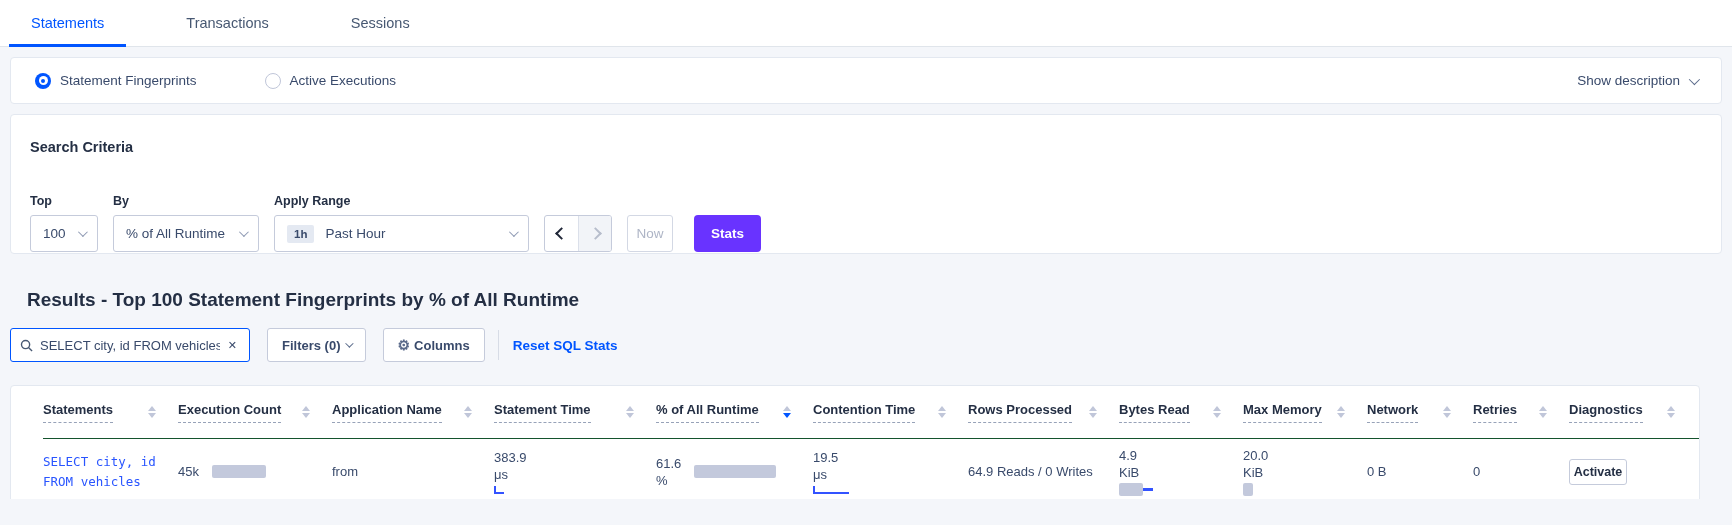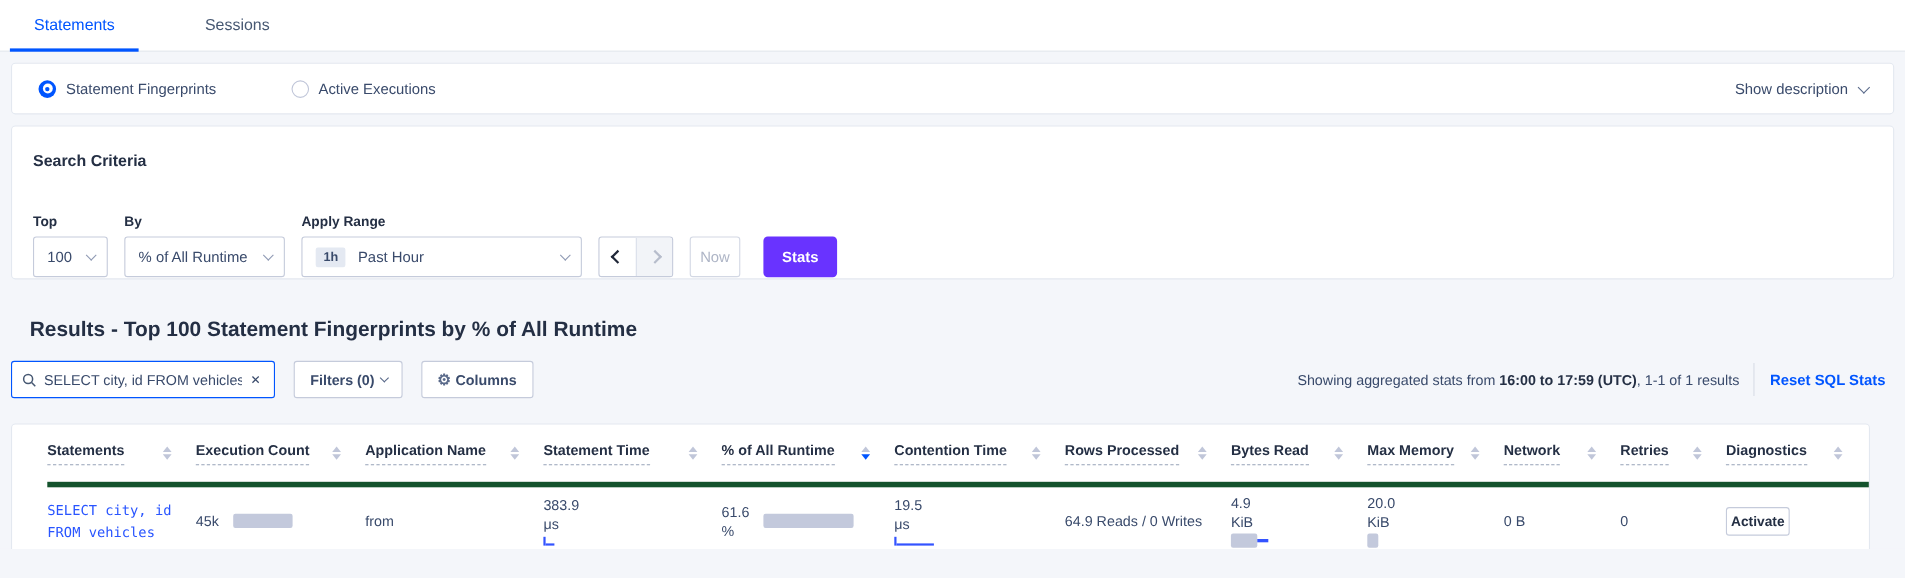--- a/index.html
+++ b/index.html
@@ -69,40 +69,41 @@
   
   .table-card { top:385px; left:10px; width:1690px; height:133px; padding-left:32px; overflow:hidden; }
   .thead { display:flex; height:52px; align-items:center; }
   .th { display:flex; align-items:center; font-size:13px; font-weight:bold; color:#242f44; }
   .th-label { border-bottom:1.5px dashed #97a2b8; padding-bottom:5px; white-space:nowrap; }
   .sort { display:flex; flex-direction:column; gap:2.5px; margin-left:auto; margin-right:22px; cursor:pointer; }
   .tri-up { width:0; height:0; border-left:4px solid transparent; border-right:4px solid transparent; border-bottom:5px solid #c0c6d9; }
   .tri-down { width:0; height:0; border-left:4px solid transparent; border-right:4px solid transparent; border-top:5px solid #c0c6d9; }
   .sort.active .tri-down { border-top-color:#0055ff; }
 
-  .trow { display:flex; border-top:5px solid #14532d; border-bottom:1px solid #e7ebf1; height:67px; }
+  .trow { display:flex; border-top:1px solid #14532d; border-bottom:1px solid #e7ebf1; height:67px; }
   .td { display:flex; flex-direction:column; justify-content:center; font-size:13px; color:#394a6b; }
   .c0{width:135px}.c1{width:154px}.c2{width:162px}.c3{width:162px}.c4{width:157px}.c5{width:155px}.c6{width:151px}.c7{width:124px}.c8{width:124px}.c9{width:106px}.c10{width:96px}.c11{width:128px}
 
   .stmt-link { font-family:"DejaVu Sans Mono", monospace; font-size:12.5px; color:#2955ff; line-height:20px; cursor:pointer; white-space:nowrap; }
   .inline-bar { display:flex; align-items:center; gap:13px; }
   .gbar { background:#c3c9dc; border-radius:2px; height:13px; }
   .unit-line { line-height:17px; }
   .mini-blue { display:flex; align-items:flex-end; margin-top:3px; }
   .tick { width:1.5px; height:8px; background:#3353ff; }
   .bline { height:2.5px; background:#3353ff; }
   .activate-btn { width:58px; height:26px; border:1px solid #c5cbdb; border-radius:3px; background:#fff; font-size:12.5px; font-weight:bold; color:#242f44; display:flex; align-items:center; justify-content:center; cursor:pointer; }
 </style>
 </head>
 <body>
 
 <div class="page">
 
   <div class="tabbar">
     <div class="tab active">Statements</div>
+    <div class="tab">Transactions</div>
     <div class="tab">Sessions</div>
   </div>
 
   <div class="card radio-card">
     <div class="radio-opt">
       <span class="radio on"></span>
       <span class="radio-label">Statement Fingerprints</span>
     </div>
     <div class="radio-opt">
       <span class="radio off"></span>
@@ -164,23 +165,20 @@
       <span class="clear-x">✕</span>
     </div>
     <div class="ctl-btn">
       <span>Filters (0)</span>
       <span class="chev"></span>
     </div>
     <div class="ctl-btn">
       <span class="gear">⚙</span>
       <span>Columns</span>
     </div>
-    <div class="stats-note">
-      <span>Showing aggregated stats from </span><b>16:00 to 17:59 (UTC)</b><span>, 1-1 of 1 results</span>
-    </div>
     <div class="vdivider"></div>
     <div class="reset-link">Reset SQL Stats</div>
   </div>
 
   <div class="card table-card">
     <div class="thead">
       <div class="th c0">
           <span class="th-label">Statements</span>
           <span class="sort">
             <span class="tri-up"></span>

